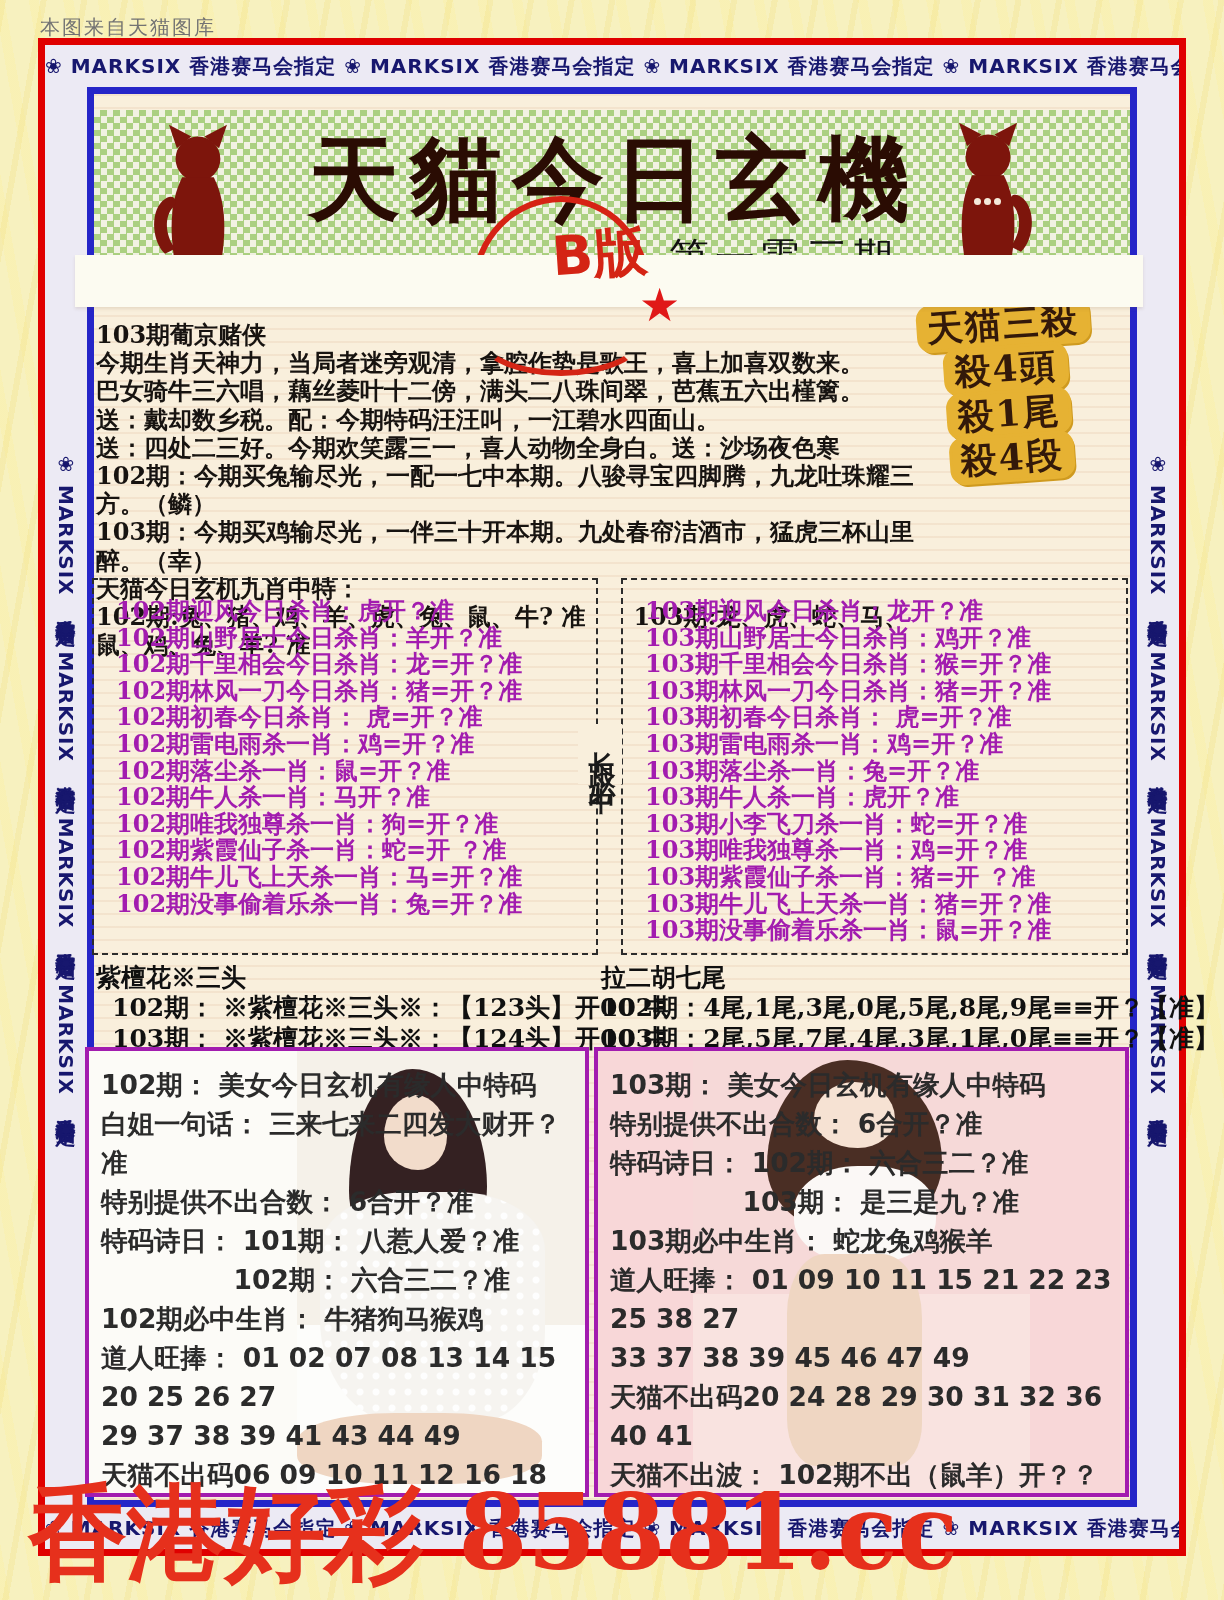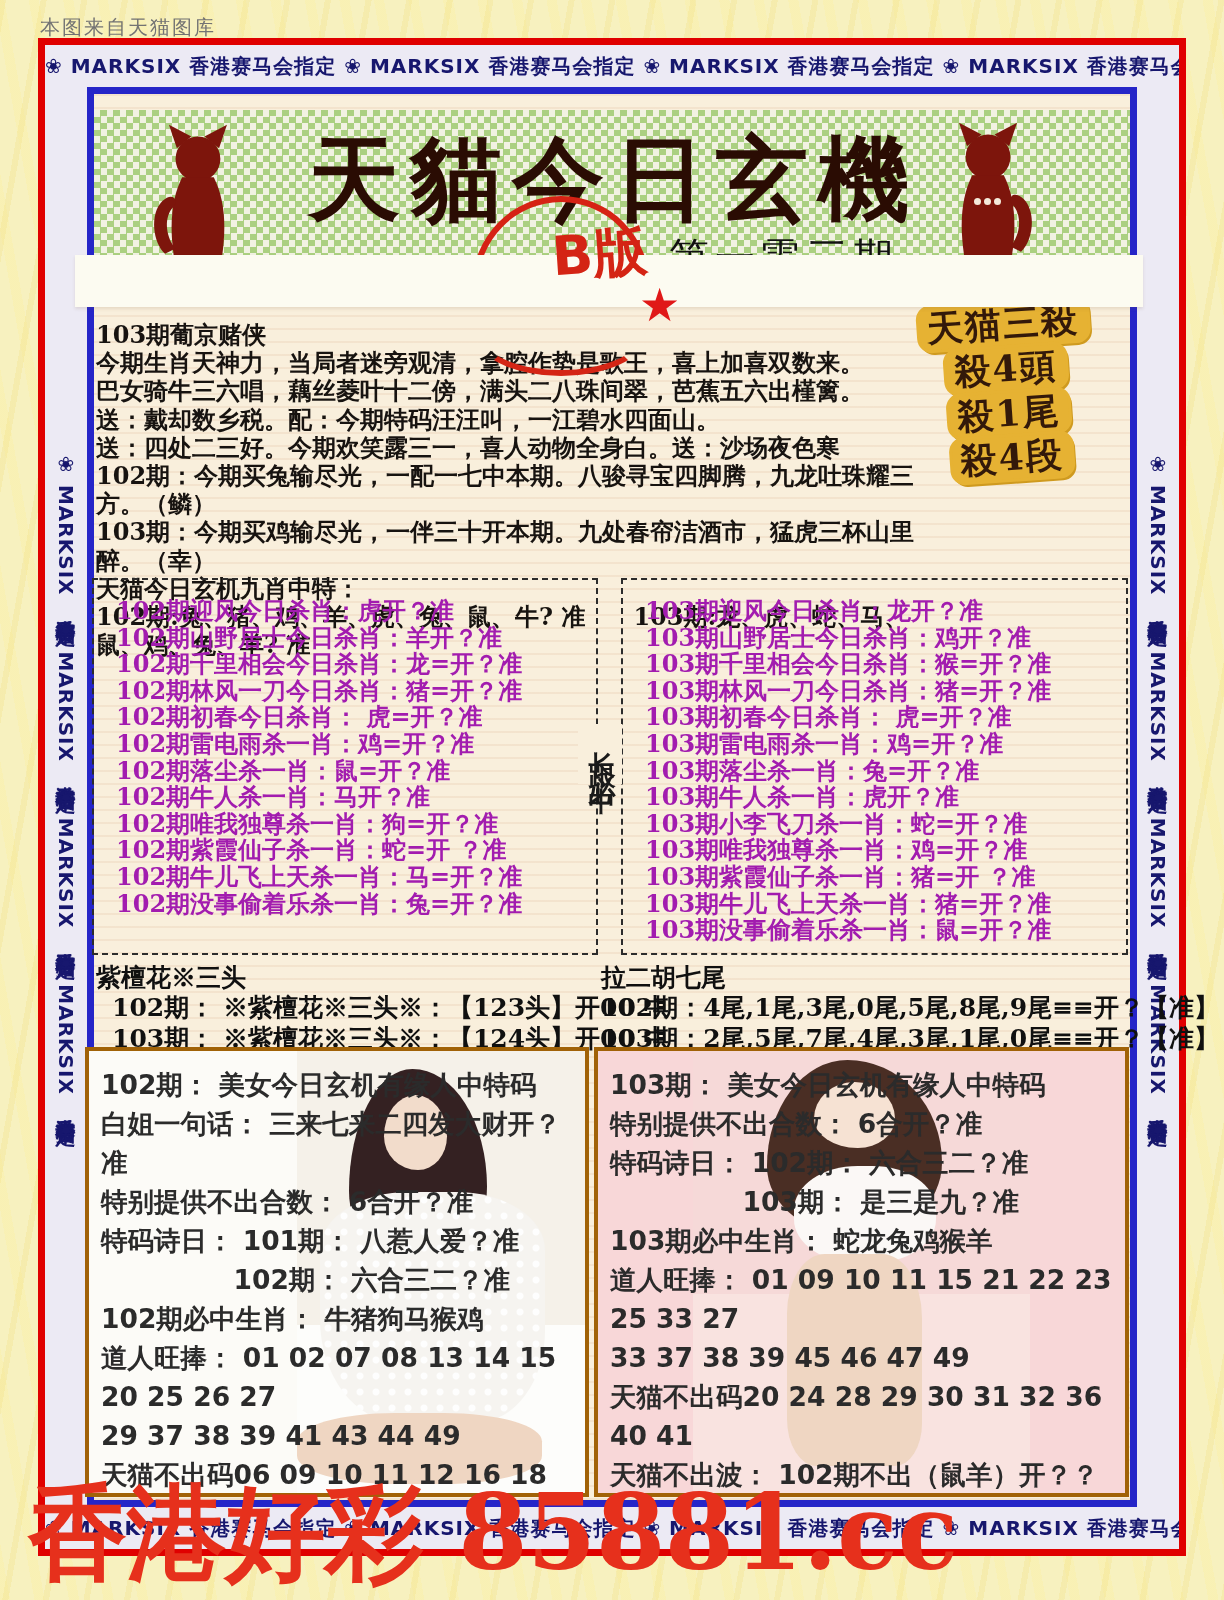--- a/index.html
+++ b/index.html
@@ -71,21 +71,21 @@
              background:#f9efdc;padding:6px 2px;z-index:2;text-align:center;}
   
   .ht{font-family:"DejaVu Serif",serif;font-weight:700;color:#101010;}
   .ht-header{font-size:25px;}
   .ht-rows div{font-size:25px;line-height:31px;white-space:pre;}
   .ht-left-h{left:96px;top:961px;}
   .ht-left-r{left:112px;top:992px;}
   .ht-right-h{left:601px;top:961px;}
   .ht-right-r{left:601px;top:992px;}
   
-  .bbox{box-sizing:border-box;border:4px solid #a16207;overflow:hidden;}
+  .bbox{box-sizing:border-box;border:4px solid #a21caf;overflow:hidden;}
   .bbox-left{left:85px;top:1047px;width:504px;height:450px;background:#fcfbf7;}
   .bbox-right{left:594px;top:1047px;width:535px;height:450px;background:#f8d7d8;}
   .blines{position:absolute;left:12px;top:14px;width:96%;z-index:5;
           font-size:26.5px;font-weight:bold;color:#2b2b2b;line-height:39px;white-space:pre-wrap;}
   
   .photo{position:absolute;top:0;right:0;height:100%;}
   .ph-l{width:58%;background:linear-gradient(180deg,#f5f1e9 0 62%,#fdfdfb 62% 100%);}
   .ph-r{left:18%;right:auto;width:64%;background:linear-gradient(180deg,#f6d9d8 0 55%,#f9e3e0 55% 100%);}
   .hair{position:absolute;border-radius:46% 54% 48% 52%/60% 58% 42% 40%;background:#342122;}
   .ph-l .hair{left:18%;top:4%;width:48%;height:46%;}
@@ -211,16 +211,16 @@
   </div>
   <div class="blines"><div>102期： 美女今日玄机有缘人中特码</div><div>白姐一句话： 三来七来二四发大财开？准</div><div>特别提供不出合数： 6合开？准</div><div>特码诗日： 101期： 八惹人爱？准</div><div>　　　　　102期： 六合三二？准</div><div>102期必中生肖： 牛猪狗马猴鸡</div><div>道人旺捧： 01 02 07 08 13 14 15 20 25 26 27</div><div>29 37 38 39 41 43 44 49</div><div>天猫不出码06 09 10 11 12 16 18 21 22 23 24</div></div>
 </div>
 <div class="abs bbox bbox-right">
   <div class="photo ph-r">
     <div class="hair"></div>
       <div class="face"></div>
       <div class="dress"></div>
       <div class="skin"></div>
   </div>
-  <div class="blines"><div>103期： 美女今日玄机有缘人中特码</div><div>特别提供不出合数： 6合开？准</div><div>特码诗日： 102期： 六合三二？准</div><div>　　　　　103期： 是三是九？准</div><div>103期必中生肖： 蛇龙兔鸡猴羊</div><div>道人旺捧： 01 09 10 11 15 21 22 23 25 33 27</div><div>33 37 38 39 45 46 47 49</div><div>天猫不出码20 24 28 29 30 31 32 36 40 41</div><div>天猫不出波： 102期不出（鼠羊）开？？准</div></div>
+  <div class="blines"><div>103期： 美女今日玄机有缘人中特码</div><div>特别提供不出合数： 6合开？准</div><div>特码诗日： 102期： 六合三二？准</div><div>　　　　　103期： 是三是九？准</div><div>103期必中生肖： 蛇龙兔鸡猴羊</div><div>道人旺捧： 01 09 10 11 15 21 22 23 25 38 27</div><div>33 37 38 39 45 46 47 49</div><div>天猫不出码20 24 28 29 30 31 32 36 40 41</div><div>天猫不出波： 102期不出（鼠羊）开？？准</div></div>
 </div>
 
 <div class="abs watermark">香港好彩 85881.cc</div>
 
 </body></html>

